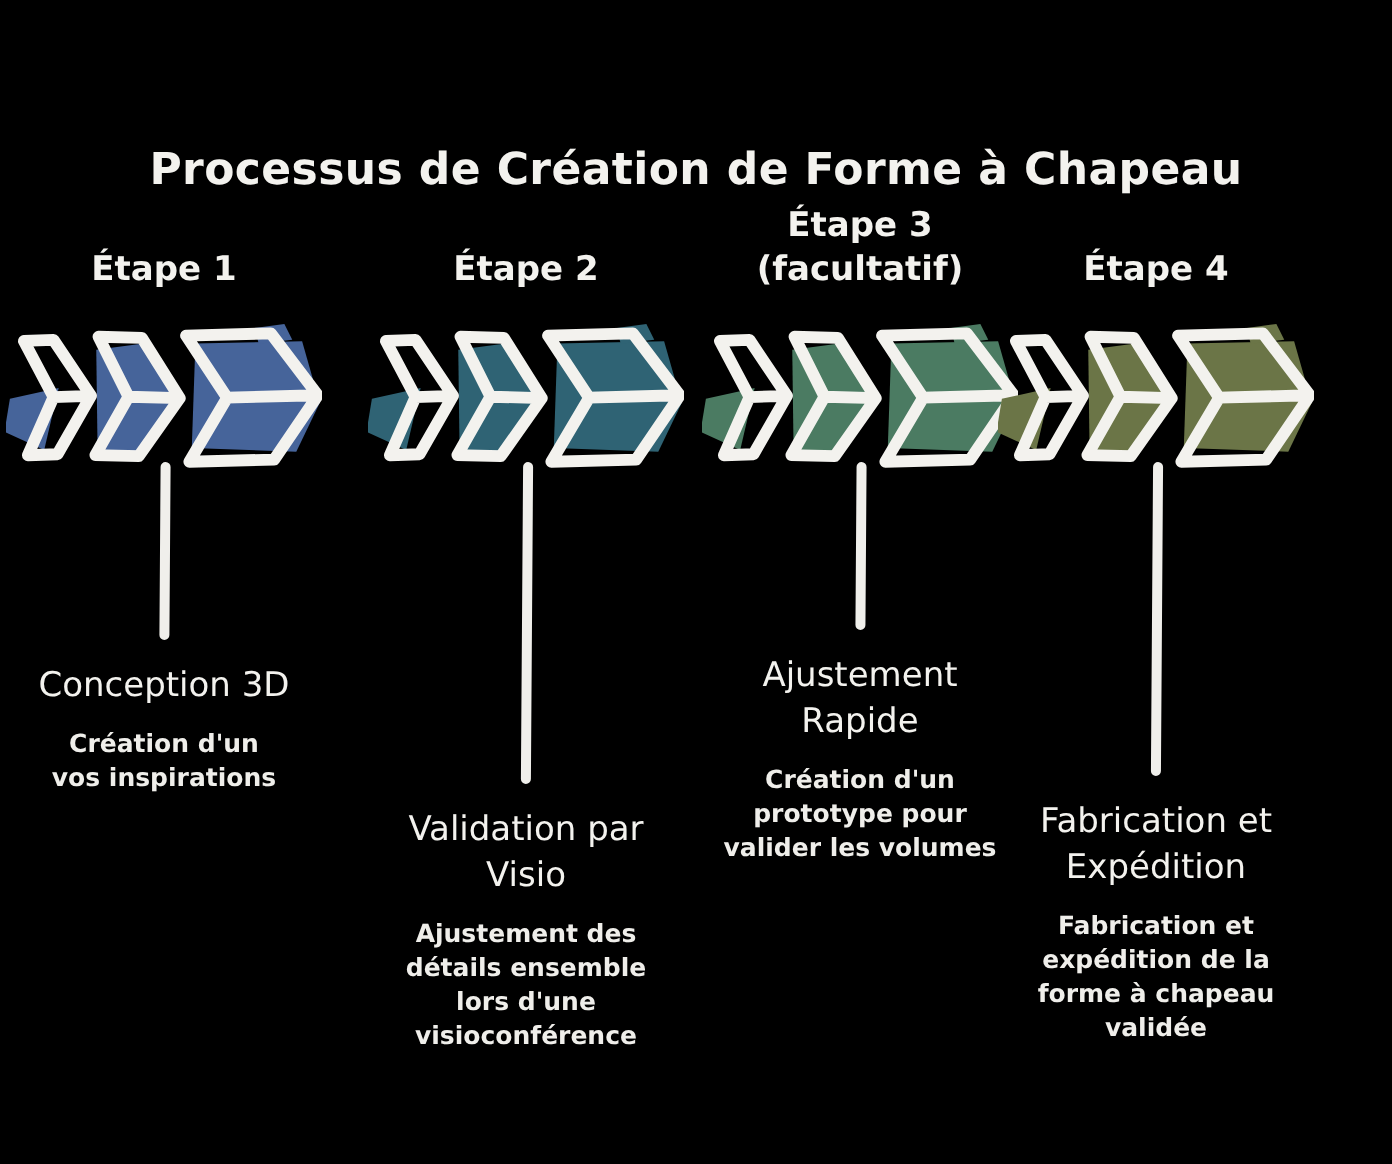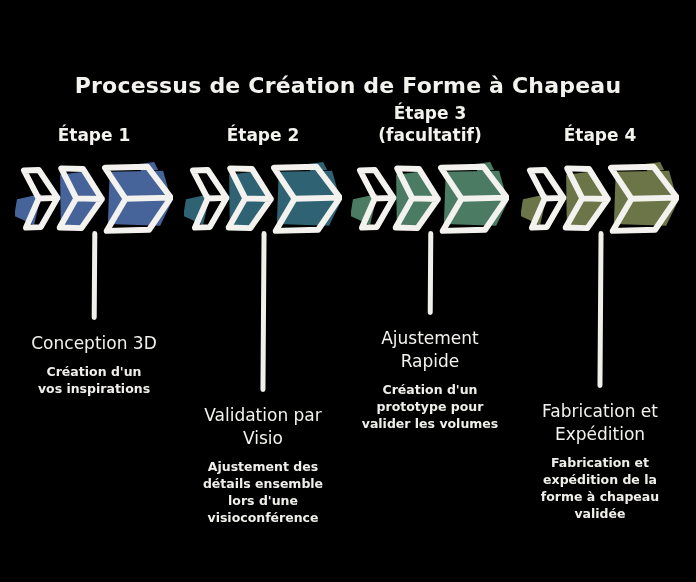--- a/index.html
+++ b/index.html
@@ -30,24 +30,24 @@
   }
   .step-column {
     position: absolute;
     top: 0;
     height: 100%;
     width: 164px;
     display: flex;
     flex-direction: column;
     align-items: center;
   }
-  .col-1 { left: 12px; }
+  .col-1 { left: 0; }
   .col-2 { left: 181px; }
   .col-3 { left: 348px; }
-  .col-4 { left: 518px; }
+  .col-4 { left: 496px; }
 
   .step-label {
     margin-top: 100px;
     min-height: 46px;
     display: flex;
     flex-direction: column;
     justify-content: flex-end;
     align-items: center;
     text-align: center;
     font-size: 17px;

